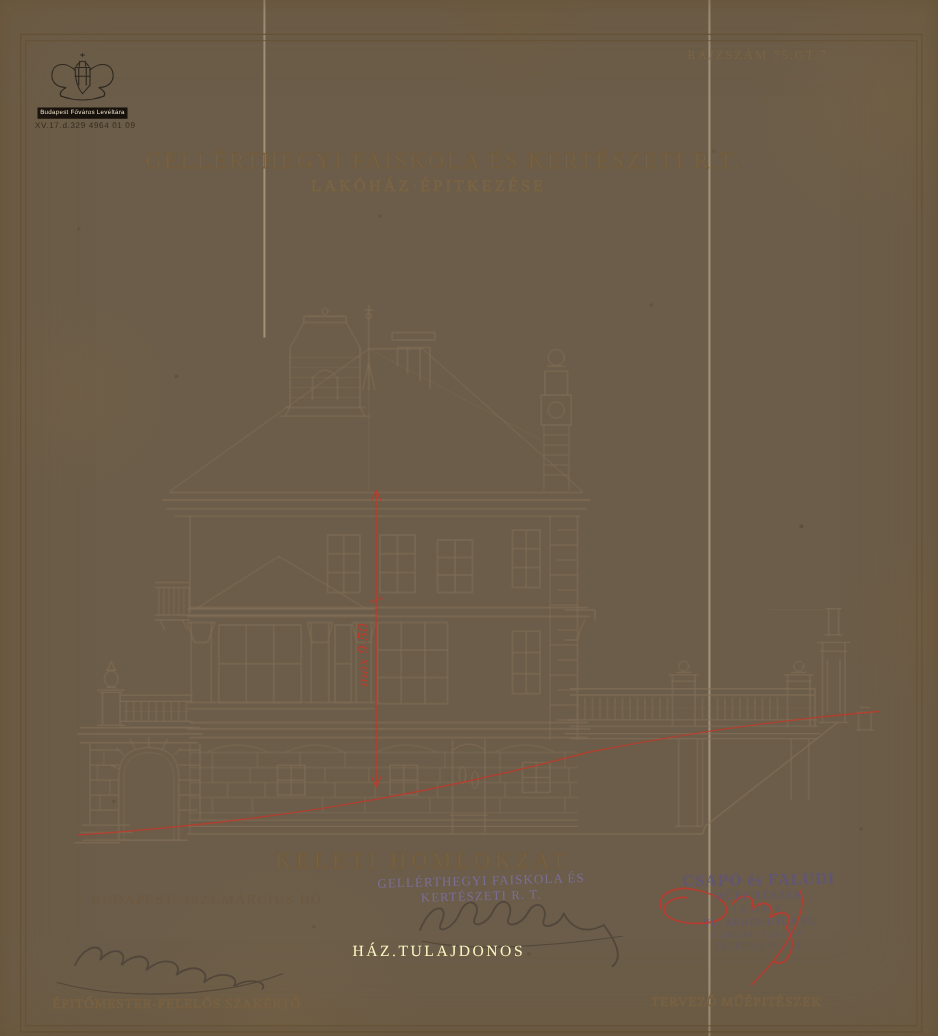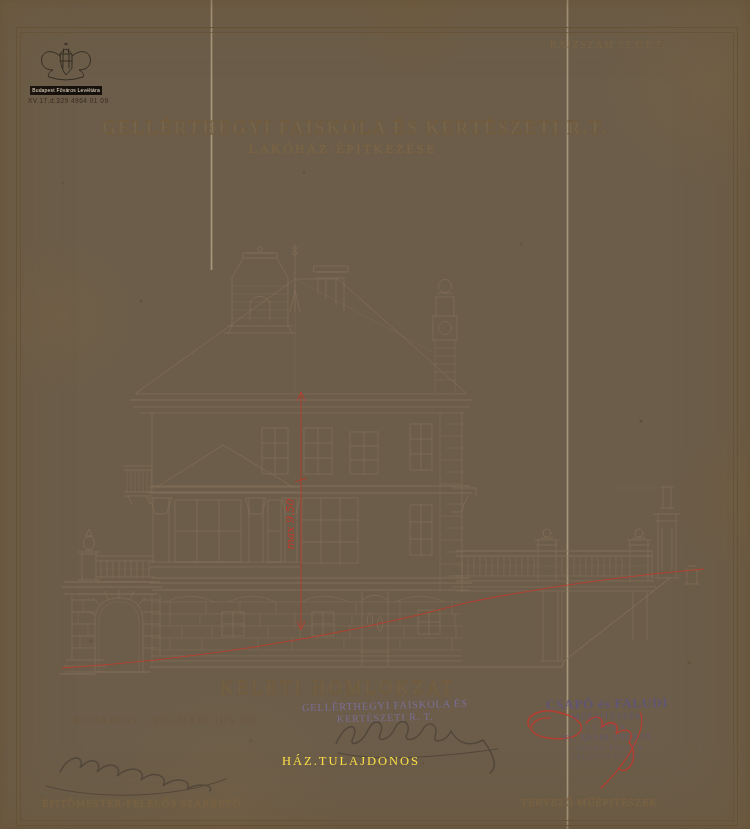--- a/index.html
+++ b/index.html
@@ -30,30 +30,30 @@
   .frame{position:absolute;border:1px solid rgba(100,80,52,.85);pointer-events:none;}
   .frame-outer{left:16px;top:27px;width:720px;height:797px;}
   .frame-inner{left:20px;top:32px;width:712px;height:787px;border-color:rgba(100,80,52,.65);}
   .t{position:absolute;white-space:nowrap;color:#7b6243;}
   .hollow{color:#8a7150;}
   .hollow-strong{color:#826a48;}
   @supports (-webkit-text-stroke:1px #000){
     .hollow{color:rgba(216,198,160,0.10);-webkit-text-stroke:0.7px rgba(122,98,66,0.92);}
     .hollow-strong{color:rgba(216,198,160,0.08);-webkit-text-stroke:0.9px rgba(115,92,60,0.95);}
   }
-  .title-1{left:0;top:118px;width:710px;text-align:center;font-size:18px;letter-spacing:2px;font-weight:bold;}
+  .title-1{left:0;top:118px;width:710px;text-align:center;font-size:18px;letter-spacing:2px;}
   .title-2{left:0;top:141px;width:686px;text-align:center;font-size:13px;letter-spacing:2.5px;}
   .title-3{left:0;top:160px;width:618px;text-align:center;font-size:12px;letter-spacing:1.5px;}
   .frac{display:inline-flex;flex-direction:column;vertical-align:-4px;line-height:1;text-align:center;margin:0 2px;}
   .frac-top{font-size:8px;border-bottom:0.8px solid rgba(122,98,66,.9);padding:0 1px;}
   .frac-bot{font-size:7px;}
   .drawing-number{left:550px;top:39px;font-size:10px;letter-spacing:1.6px;color:#7c6547;}
   .caption{left:0;top:678px;width:676px;text-align:center;font-size:18px;letter-spacing:3.5px;}
   .date-line{left:73px;top:714px;font-size:11px;letter-spacing:1.2px;color:#6e5940;}
-  .owner-label{left:282px;top:754px;font-size:12.5px;letter-spacing:2px;color:#fde047;}
+  .owner-label{left:282px;top:754px;font-size:12.5px;letter-spacing:2px;color:#fef9c3;}
   .left-role{left:42px;top:798px;font-size:10.5px;letter-spacing:.8px;}
   .right-role{left:521px;top:797px;font-size:10.5px;letter-spacing:.8px;}
   .owner-stamp{left:300px;top:700px;width:170px;text-align:center;transform:rotate(-1.6deg);
     color:rgba(126,113,164,.85);line-height:1.15;}
   .owner-stamp .l1{font-size:10.5px;letter-spacing:.8px;}
   .owner-stamp .l2{font-size:10px;letter-spacing:1px;}
   .arch-stamp{left:520px;top:697px;width:175px;text-align:center;transform:rotate(-1deg);
     color:rgba(96,84,122,.9);line-height:1;}
   .arch-stamp div{margin-bottom:2px;}
   .as-1{font-size:13px;font-weight:bold;letter-spacing:.8px;}

